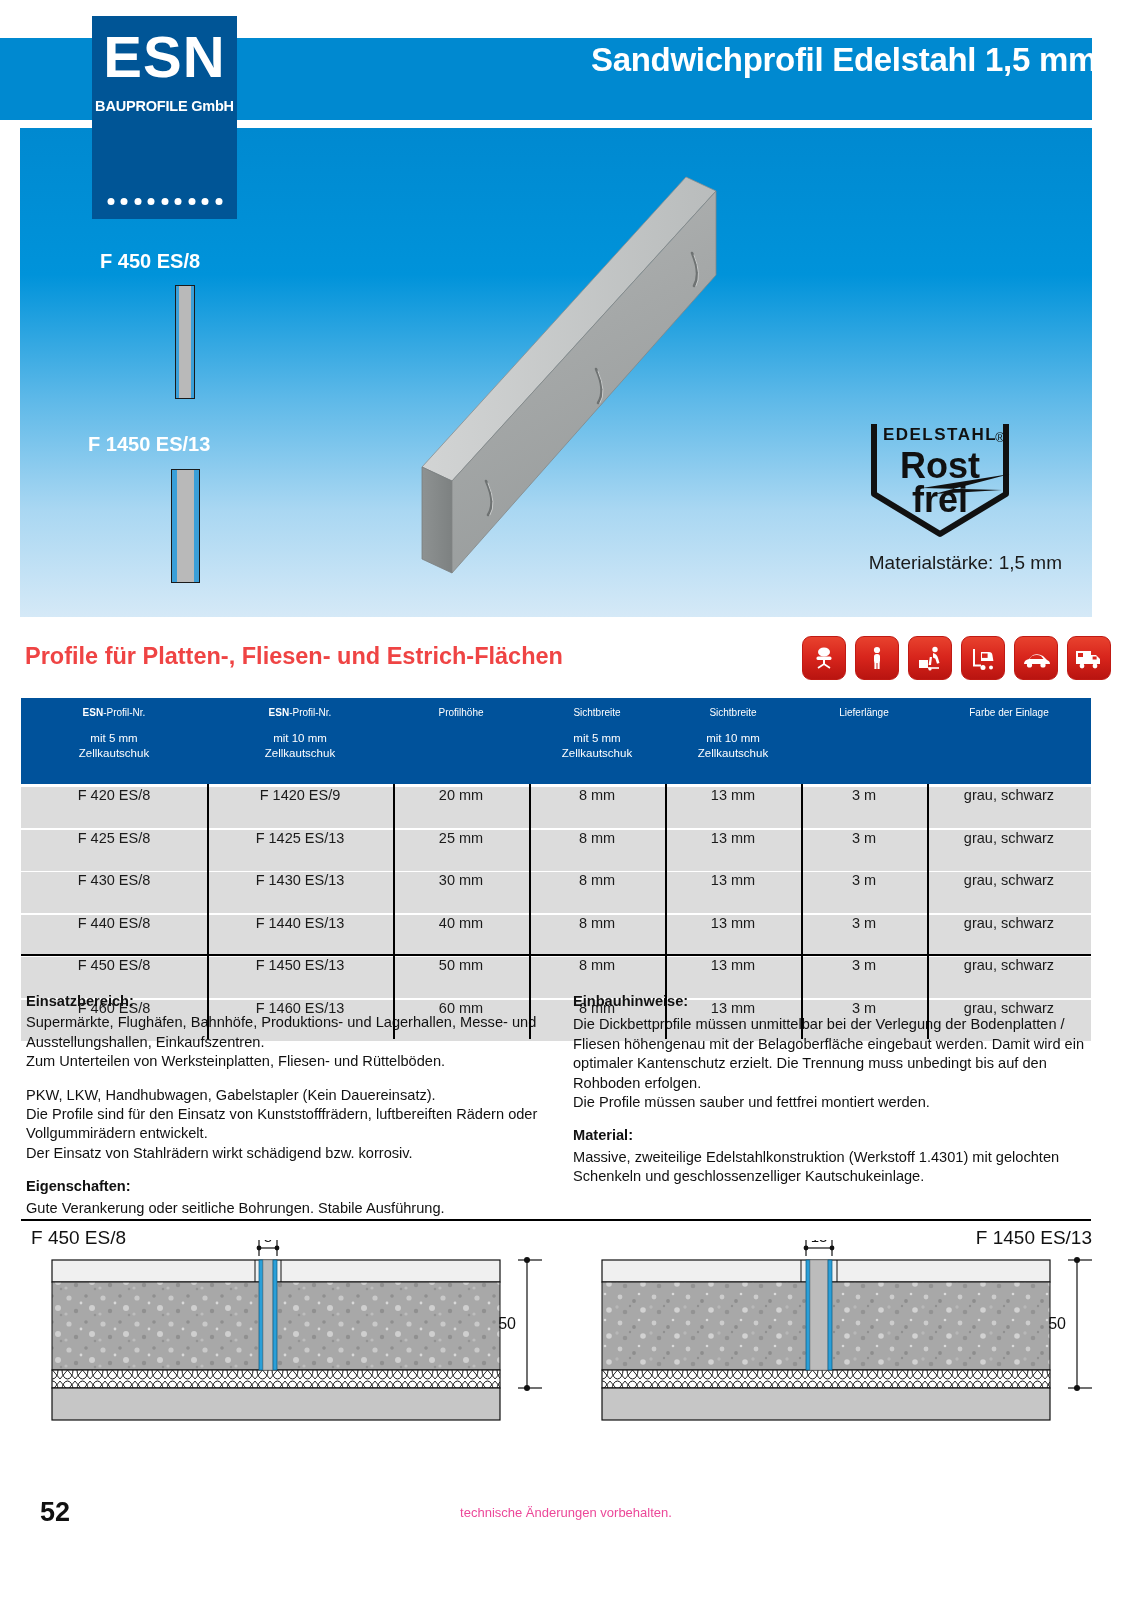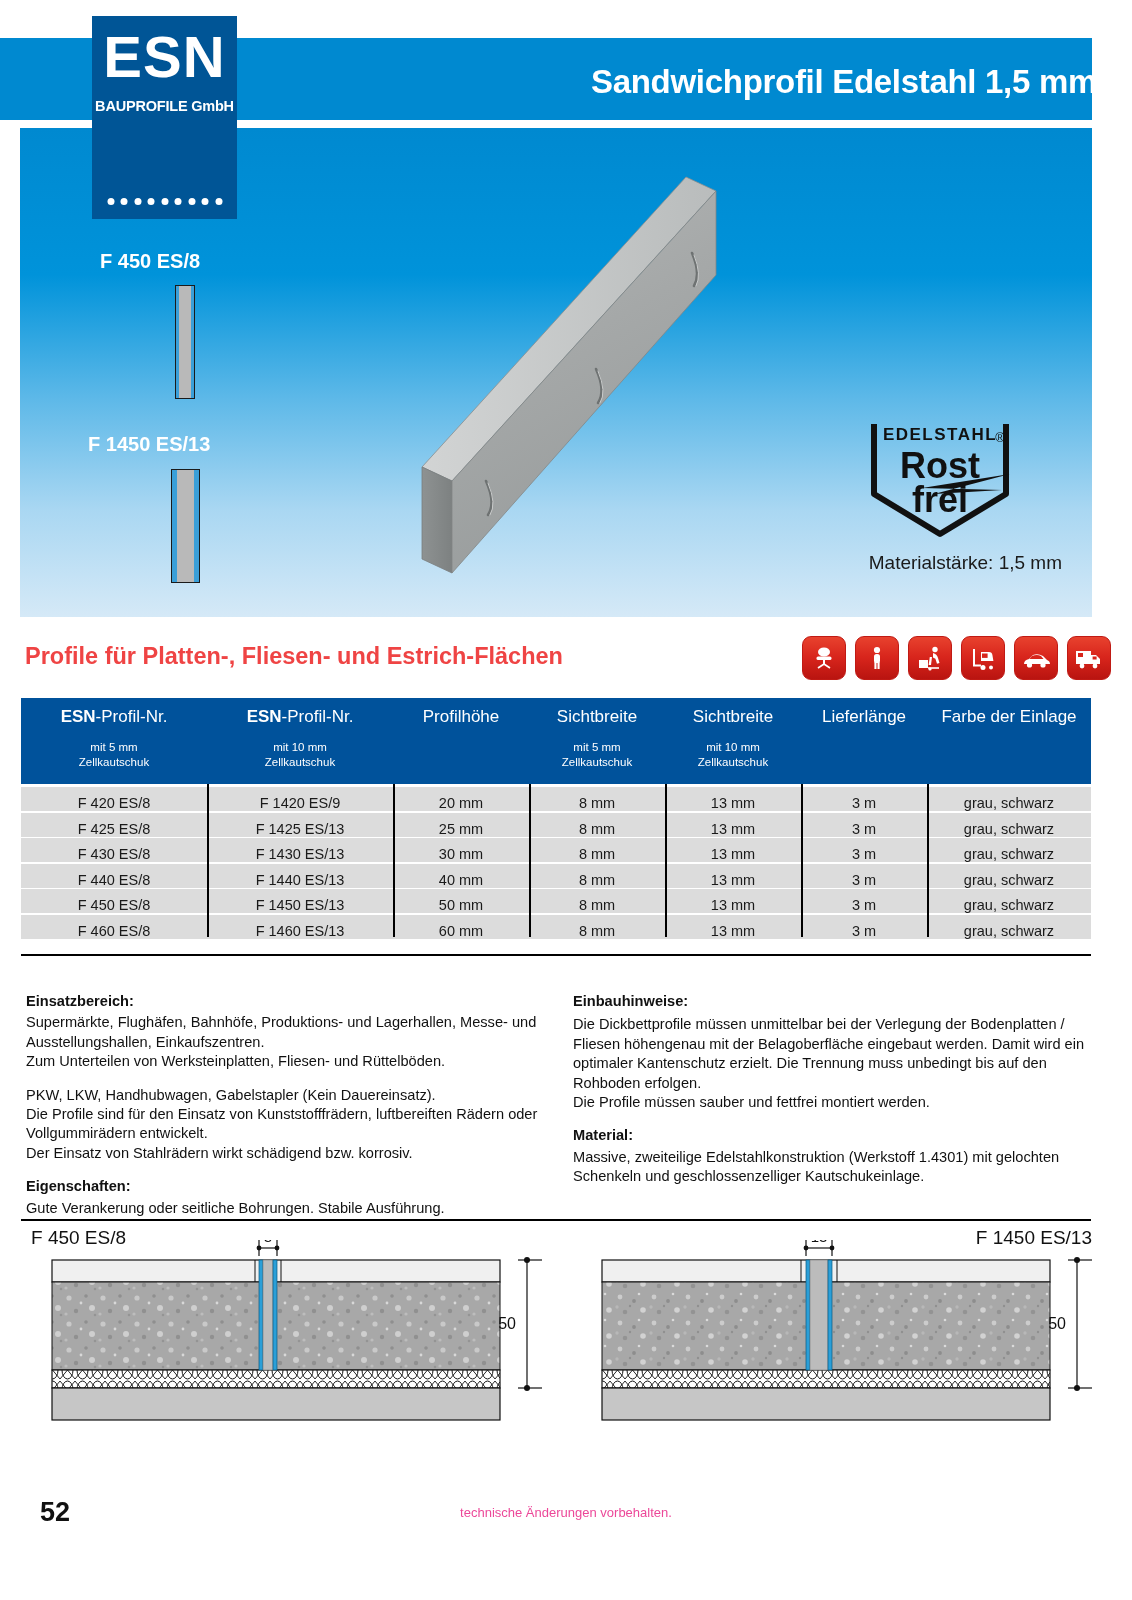--- a/index.html
+++ b/index.html
@@ -13,21 +13,21 @@
 
   
   .header-band {
     position: absolute;
     left: 0; top: 38px;
     width: 1092px; height: 82px;
     background: #0089d0;
   }
   .header-title {
     position: absolute;
-    right: 35px; top: 63px;
+    right: 35px; top: 41px;
     font-size: 33px;
     font-weight: bold;
     color: #ffffff;
     letter-spacing: -0.3px;
     white-space: nowrap;
   }
 
   
   .logo-panel {
     position: absolute;
@@ -145,34 +145,34 @@
   
   .tbl { position: absolute; left: 21px; top: 698px; width: 1070px; }
   .tbl-head {
     background: #00529b;
     color: #ffffff;
     display: flex;
     height: 86px;
     padding-top: 9px;
   }
   .th { text-align: center; position: relative; }
-  .th-main { font-size: 17px; white-space: nowrap; }
+  .th-main { font-size: 10px; white-space: nowrap; }
   .th-main b { font-weight: bold; }
   .th-sub {
     margin-top: 13px;
     font-size: 11.5px;
     line-height: 1.28;
     white-space: nowrap;
   }
   .row {
     display: flex;
-    height: 24px;
+    height: 41px;
     background: #dcdcdc;
     margin-bottom: 1.5px;
-    align-items: flex-end;
+    align-items: flex-start;
     position: relative;
   }
   .td {
     text-align: center;
     font-size: 14.5px;
     color: #1a1a1a;
     white-space: nowrap;
   }
   .rows-wrap { position: relative; padding-top: 3px; }
   .vline {

